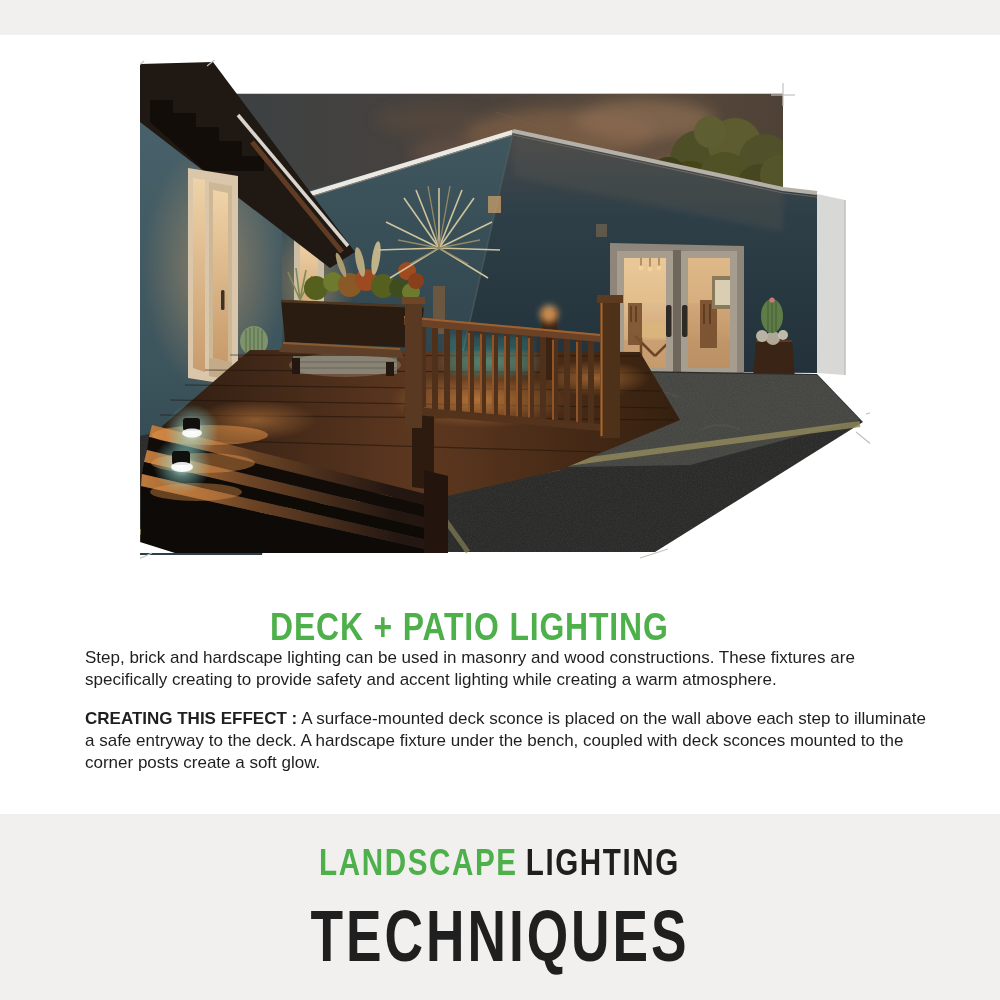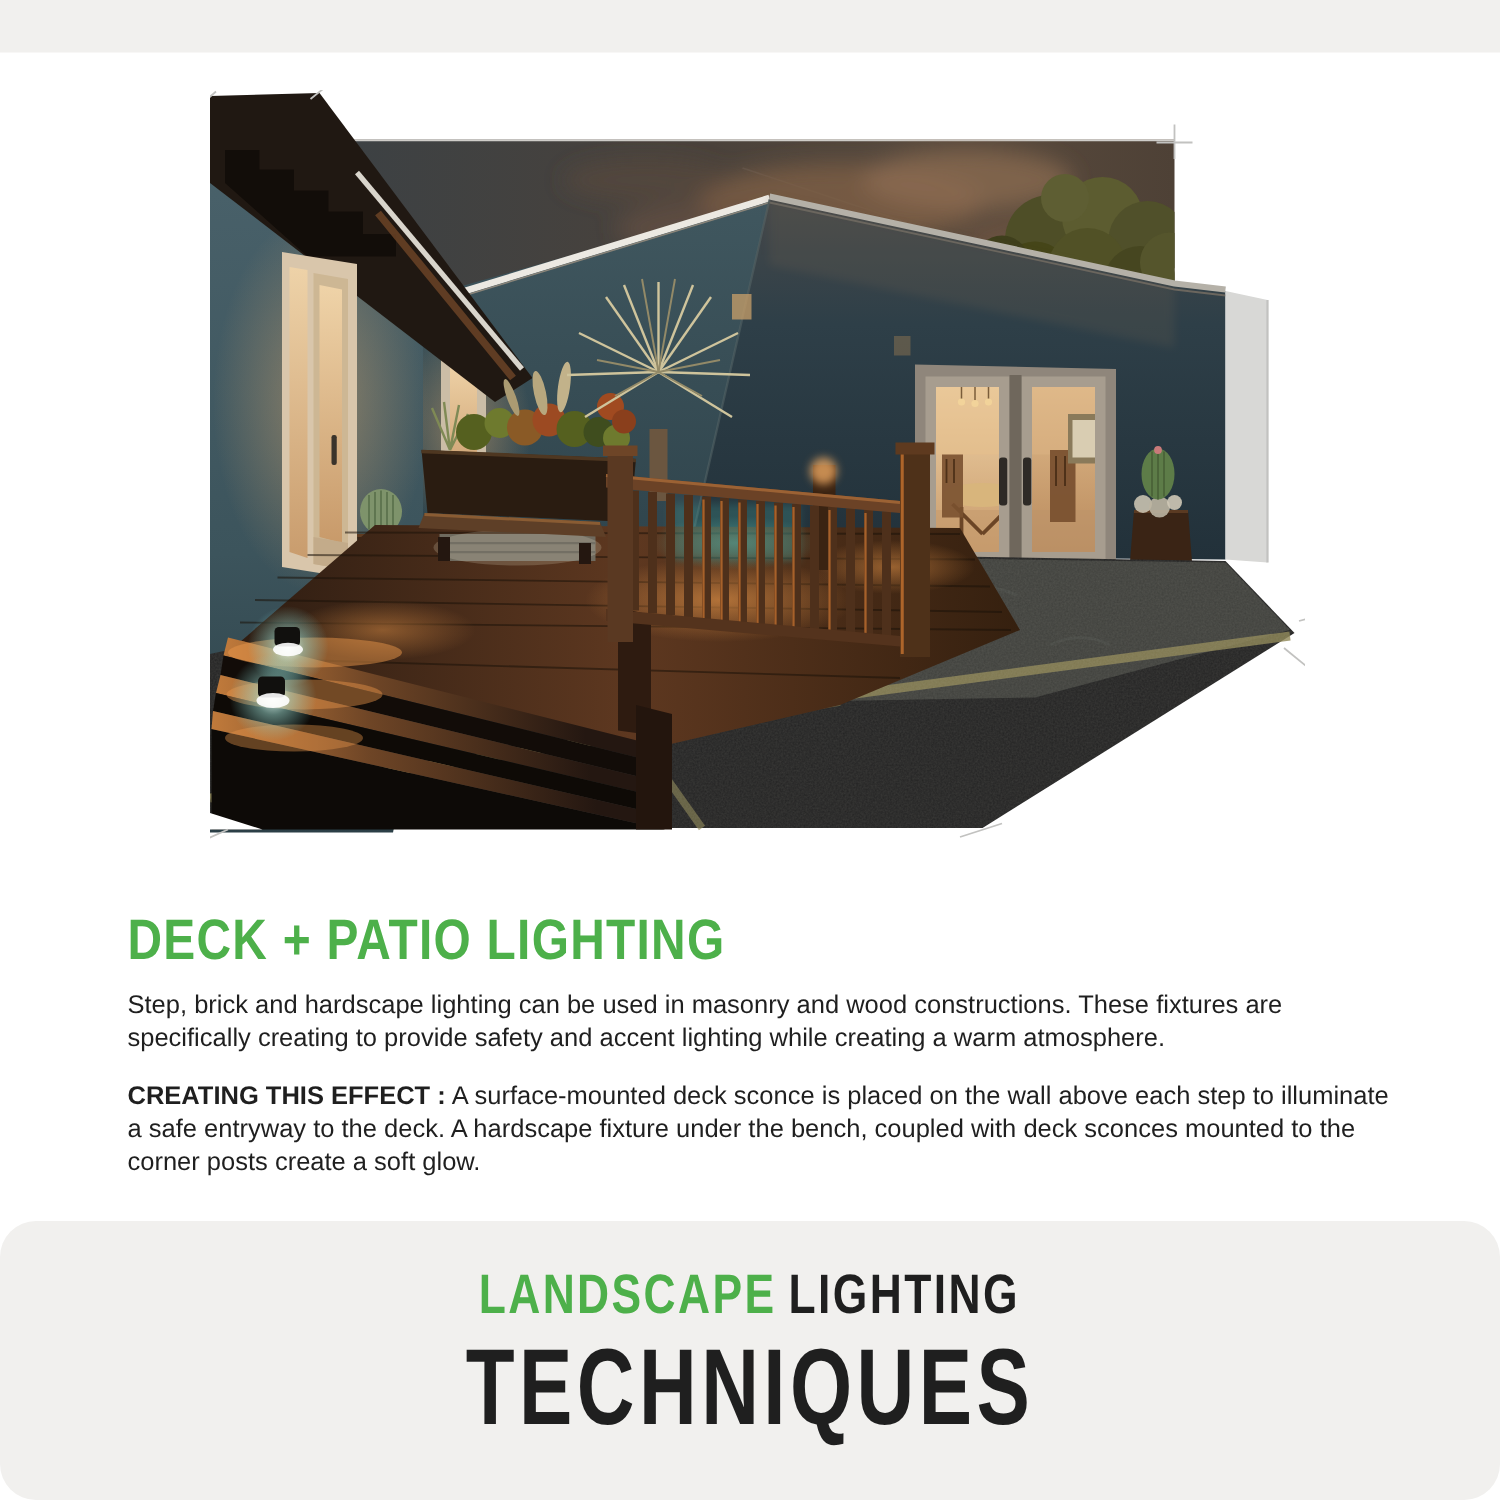--- a/index.html
+++ b/index.html
@@ -1,32 +1,32 @@
 <!DOCTYPE html>
 <html style="--accent_green: #4db04a; --text_dark: #1f1f1f; --band_gray: #f1f0ee;"><head>
 <meta charset="utf-8">
 <style>
   html,body{margin:0;padding:0;background:#ffffff;}
   .page{position:relative;width:1000px;height:1000px;overflow:hidden;background:#ffffff;
         font-family:"Liberation Sans", sans-serif;}
   .band-top{position:absolute;left:0;top:0;width:1000px;height:35px;background:var(--band_gray,#f1f0ee);}
   .art{position:absolute;left:140px;top:60px;width:730px;height:515px;}
   .content{position:absolute;left:85px;top:608px;width:845px;}
-  .content h1{margin:0 0 13px 0;font-size:38px;font-weight:700;line-height:1.0;
-              color:var(--accent_green,#4db04a);letter-spacing:1px;}
+  .content h1{margin:0 0 1px 0;font-size:38px;font-weight:700;line-height:1.0;
+              color:var(--accent_green,#4db04a);letter-spacing:1px;text-align:center;}
   .content h1 .condensed{display:inline-block;transform:scaleX(.84);transform-origin:left center;white-space:nowrap;}
   .content p{margin:0 0 17px 0;font-size:17px;line-height:22px;color:var(--text_dark,#1f1f1f);}
   .content p strong{font-weight:700;margin-right:4px;}
   .footer{position:absolute;left:0;top:814px;width:1000px;height:186px;background:var(--band_gray,#f1f0ee);
-          text-align:center;padding-top:30px;box-sizing:border-box;border-radius:24px;}
+          text-align:center;padding-top:30px;box-sizing:border-box;}
   .brand1{font-size:37px;font-weight:700;letter-spacing:2px;line-height:1.05;}
   .brand1 .condensed{display:inline-block;transform:scaleX(.80);transform-origin:center;white-space:nowrap;}
   .brand1 .green{color:var(--accent_green,#4db04a);margin-right:10px;}
   .brand1 .dark{color:var(--text_dark,#1d1d1b);}
-  .brand2{font-size:72px;font-weight:700;letter-spacing:4px;color:var(--text_dark,#1d1d1b);line-height:1.0;margin-top:6px;}
+  .brand2{font-size:72px;font-weight:700;letter-spacing:4px;color:var(--text_dark,#1d1d1b);line-height:1.0;margin-top:17px;}
   .brand2 .condensed{display:inline-block;transform:scaleX(.74);transform-origin:center;white-space:nowrap;}
 </style>
 </head>
 <body>
 
 <div class="page">
 
   <div class="band-top"></div>
 
   <div class="art">

